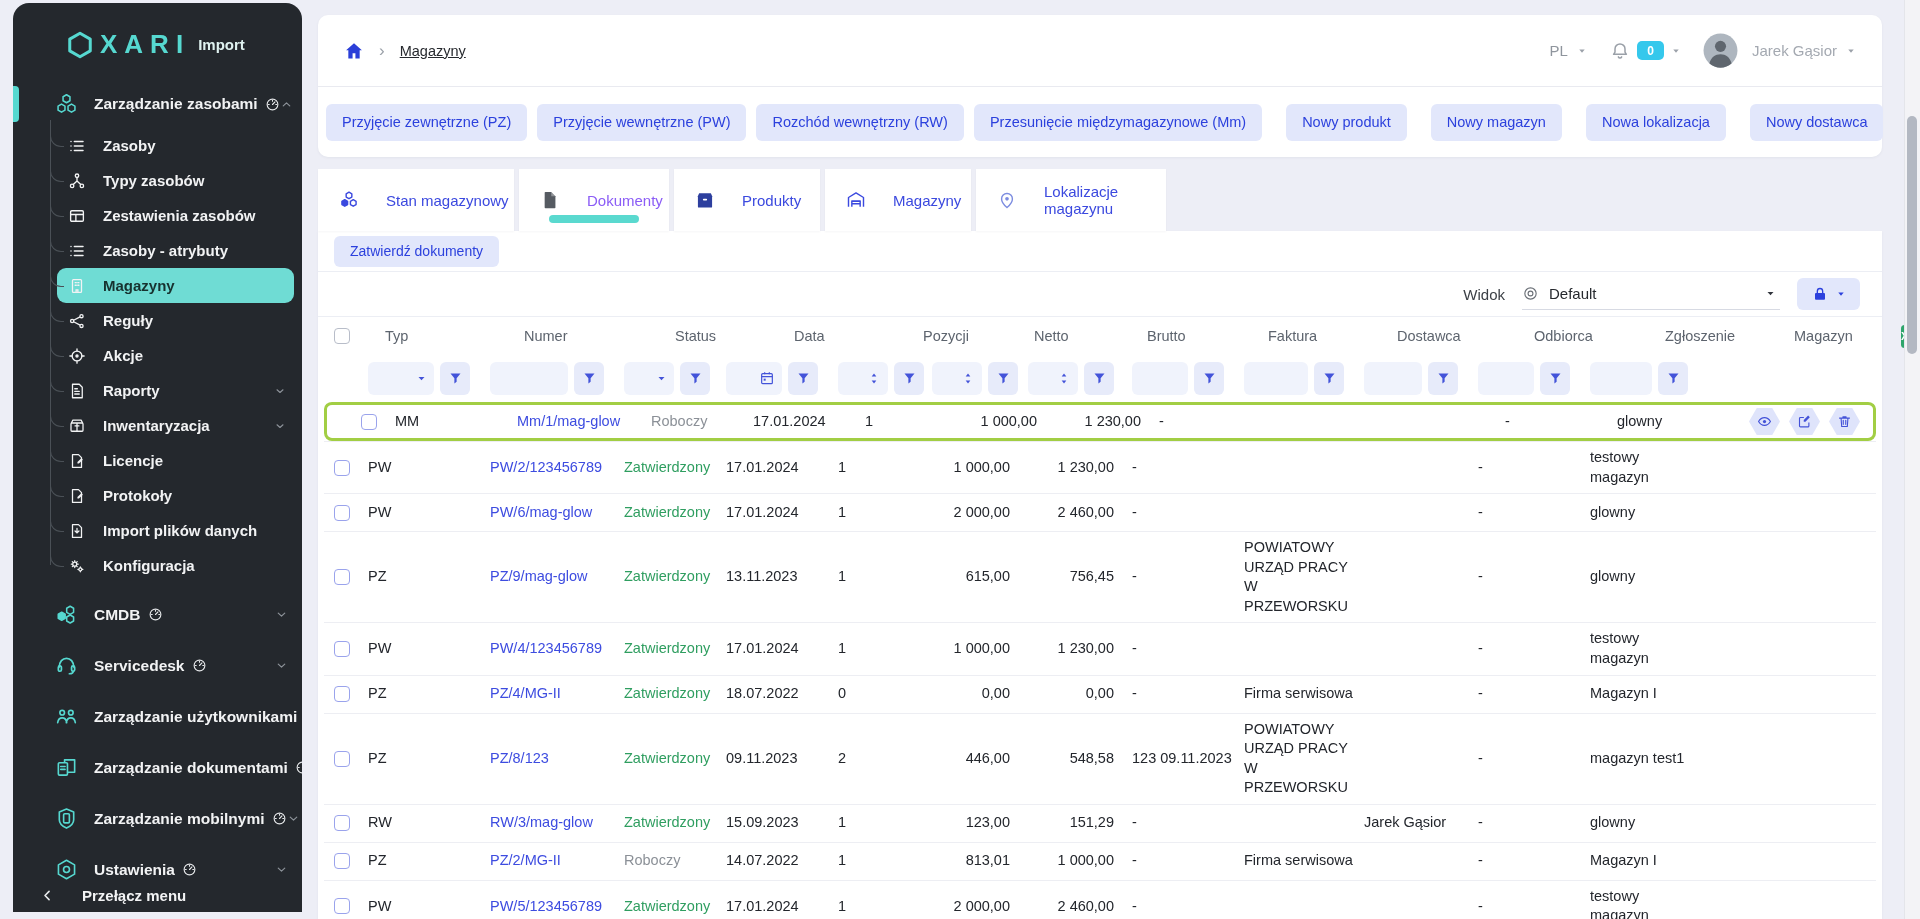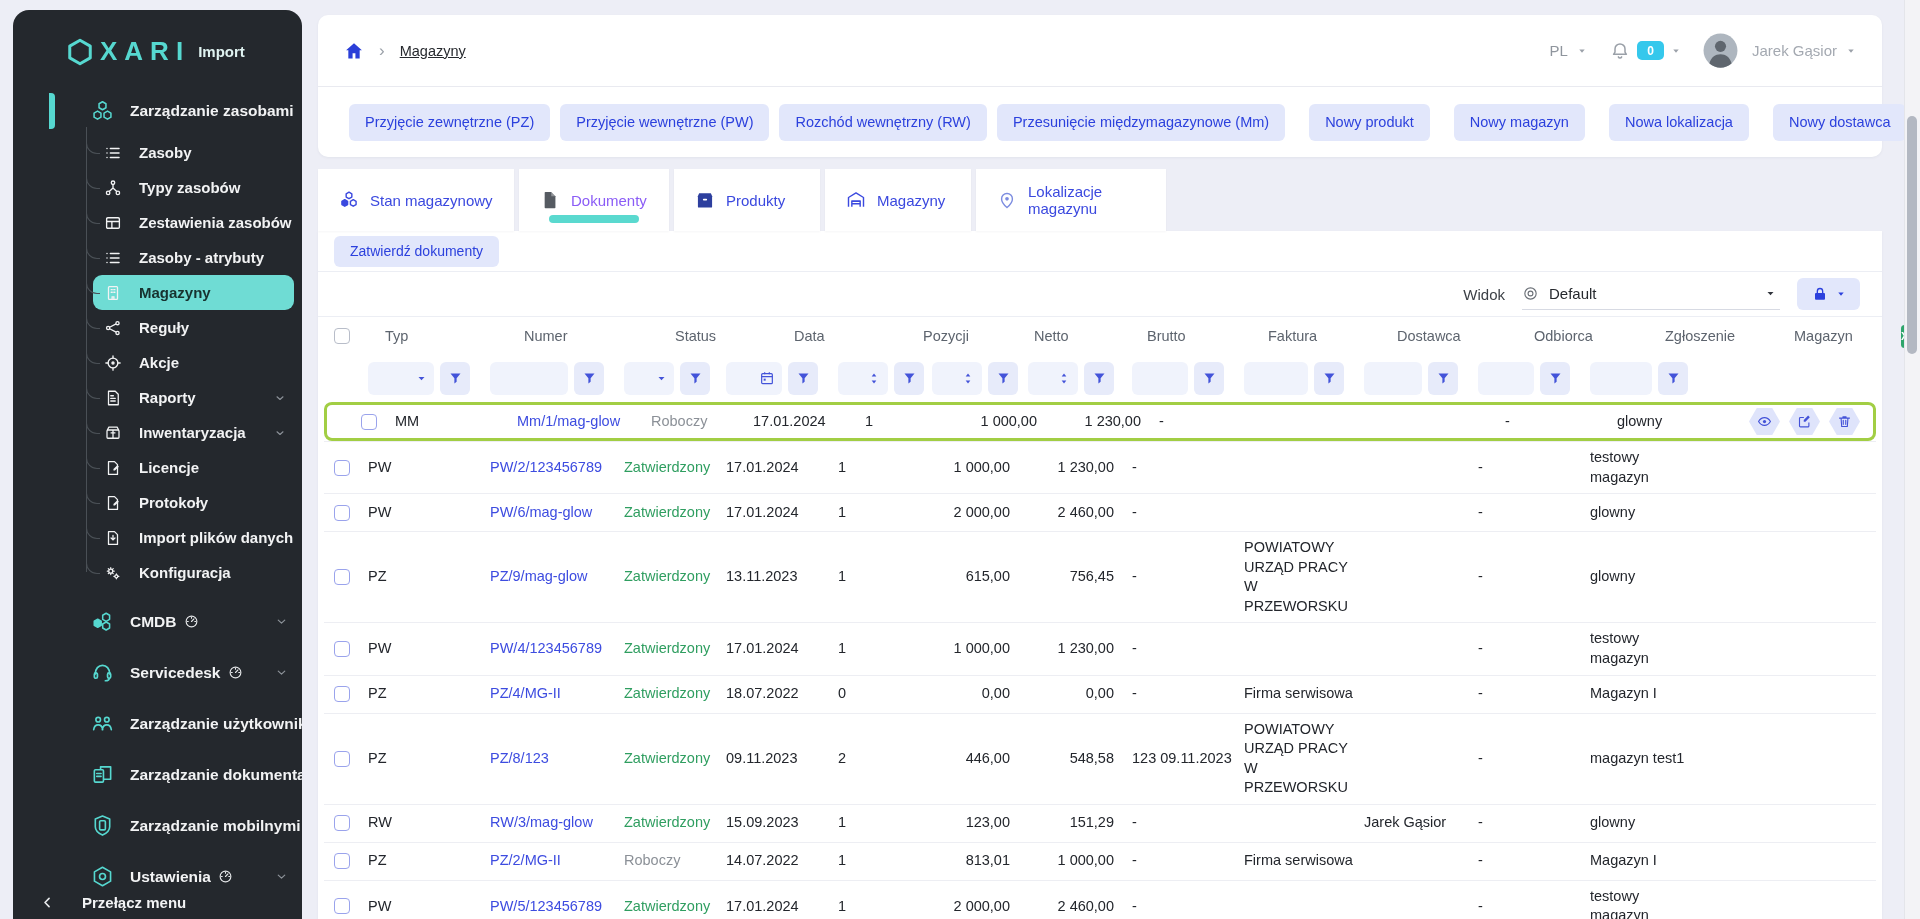--- a/index.html
+++ b/index.html
@@ -2,26 +2,26 @@
 <html><head>
 <meta charset="utf-8">
 <style>
   * { box-sizing: border-box; margin: 0; padding: 0; }
   html,body { width:1920px; height:919px; overflow:hidden; }
   body { position:relative; background:#edeef6; font-family:"Liberation Sans", sans-serif; color:#23262c; }
   .icon { display:inline-flex; align-items:center; justify-content:center; flex:none; }
   .icon svg { width:100%; height:100%; display:block; }
 
   
-  .sidebar { position:absolute; left:13px; top:10px; width:289px; height:909px; background:#24282d; border-radius:16px 16px 0 0; overflow:hidden; }
+  .sidebar { position:absolute; left:13px; top:3px; width:289px; height:909px; background:#24282d; border-radius:16px 16px 0 0; overflow:hidden; }
   .logo { display:flex; align-items:center; padding:26px 0 0 52px; }
   .logo-hex { width:30px; height:30px; color:#56d8d0; }
   .logo-main { color:#56d8d0; font-size:26px; font-weight:700; letter-spacing:7px; margin-left:5px; }
   .logo-sub { color:#dff2f0; font-size:15px; font-weight:700; margin-left:8px; }
-  .side-menu { margin-top:22px;padding-left:36px; }
+  .side-menu { margin-top:22px; }
   .side-sec { position:relative; display:flex; align-items:center; height:44px; padding:0 14px 0 42px; cursor:pointer; }
   .side-sec-wrap.lower .side-sec { height:51px; }
   .sec-ind { position:absolute; left:0; top:4px; width:6px; height:36px; background:#56d8d0; border-radius:0 4px 4px 0; }
   .sec-icon { width:23px; height:23px; color:#56d8d0; margin-right:16px; }
   .sec-label { color:#f2f3f4; font-size:15.5px; font-weight:700; white-space:nowrap; }
   .gauge { width:15px; height:15px; color:#e6e8ea; margin-left:7px; }
   .sec-chev { width:13px; height:13px; color:#8d939a; margin-left:auto; }
   .side-sub { position:relative; padding:2px 0 6px 0; }
   .side-sub::before { content:''; position:absolute; left:37px; top:-6px; bottom:24px; border-left:1px solid #4a5056; }
   .sub-item { position:relative; display:flex; align-items:center; height:35px; cursor:pointer; }
@@ -46,26 +46,26 @@
   .bc-sep { color:#9aa0a8; font-size:17px; }
   .bc-link { font-size:14.5px; color:#26292e; text-decoration:underline; cursor:pointer; }
   .userarea { display:flex; align-items:center; gap:9px; color:#9ba1a9; }
   .lang { font-size:15px; color:#8f959d; }
   .caret { width:10px; height:10px; color:#9ba1a9; }
   .bell-group { display:flex; align-items:center; gap:7px; margin-left:14px; cursor:pointer; }
   .bell { width:20px; height:20px; color:#9aa0a8; }
   .badge { min-width:27px; height:19px; background:#35c8ec; border-radius:5px; color:#fff; font-size:12px; font-weight:700; display:flex; align-items:center; justify-content:center; padding:0 6px; }
   .avatar { width:37px; height:37px; margin-left:12px; cursor:pointer; }
   .username { font-size:15px; color:#a4a9b1; margin-left:4px; }
-  .actions-row { height:70px; display:flex; align-items:center; padding:0 31px; gap:10px; }
+  .actions-row { height:70px; display:flex; align-items:center; padding:0 8px; gap:10px; }
   .btn { background:#e2e7fb; color:#2c41dd; border:none; border-radius:6px; height:37px; padding:0 16px; font-size:14.5px; font-weight:500; font-family:inherit; display:flex; align-items:center; cursor:pointer; white-space:nowrap; }
   .vsep { width:1px; height:24px; background:#c6c9d4; margin:0 2px; }
 
   .tabs { margin-top:12px; height:62px; display:flex; gap:5px; }
-  .tab { background:#fff; display:flex; align-items:center; gap:11px; padding:0 0 0 21px; font-size:15px; font-weight:500; color:#3b49df; position:relative; cursor:pointer; box-shadow:0 1px 2px rgba(25,30,60,.04); }
+  .tab { background:#fff; display:flex; align-items:center; gap:27px; padding:0 0 0 21px; font-size:15px; font-weight:500; color:#3b49df; position:relative; cursor:pointer; box-shadow:0 1px 2px rgba(25,30,60,.04); }
   .tab-icon { width:20px; height:20px; }
   .tab.active { color:#8b5cf6; }
   .tab.active::after { content:''; position:absolute; left:50%; transform:translateX(-50%); bottom:8px; width:90px; height:8px; border-radius:4px; background:#5ad9cf; }
   .tab-icon.cubes-icon{color:#3b49df} .tab-icon.document-icon{color:#565b62}
   .tab-icon.product-box-icon{color:#2d3f9e} .tab-icon.warehouse-icon{color:#3b49df}
   .tab-icon.location-pin-icon{color:#7c8ce0}
 
   .tablecard { min-height:700px; border-radius:0 0 10px 10px; }
   .approve-row { height:40px; display:flex; align-items:center; padding:0 16px; }
   .approve-row .btn { height:31px; font-size:14px; }

